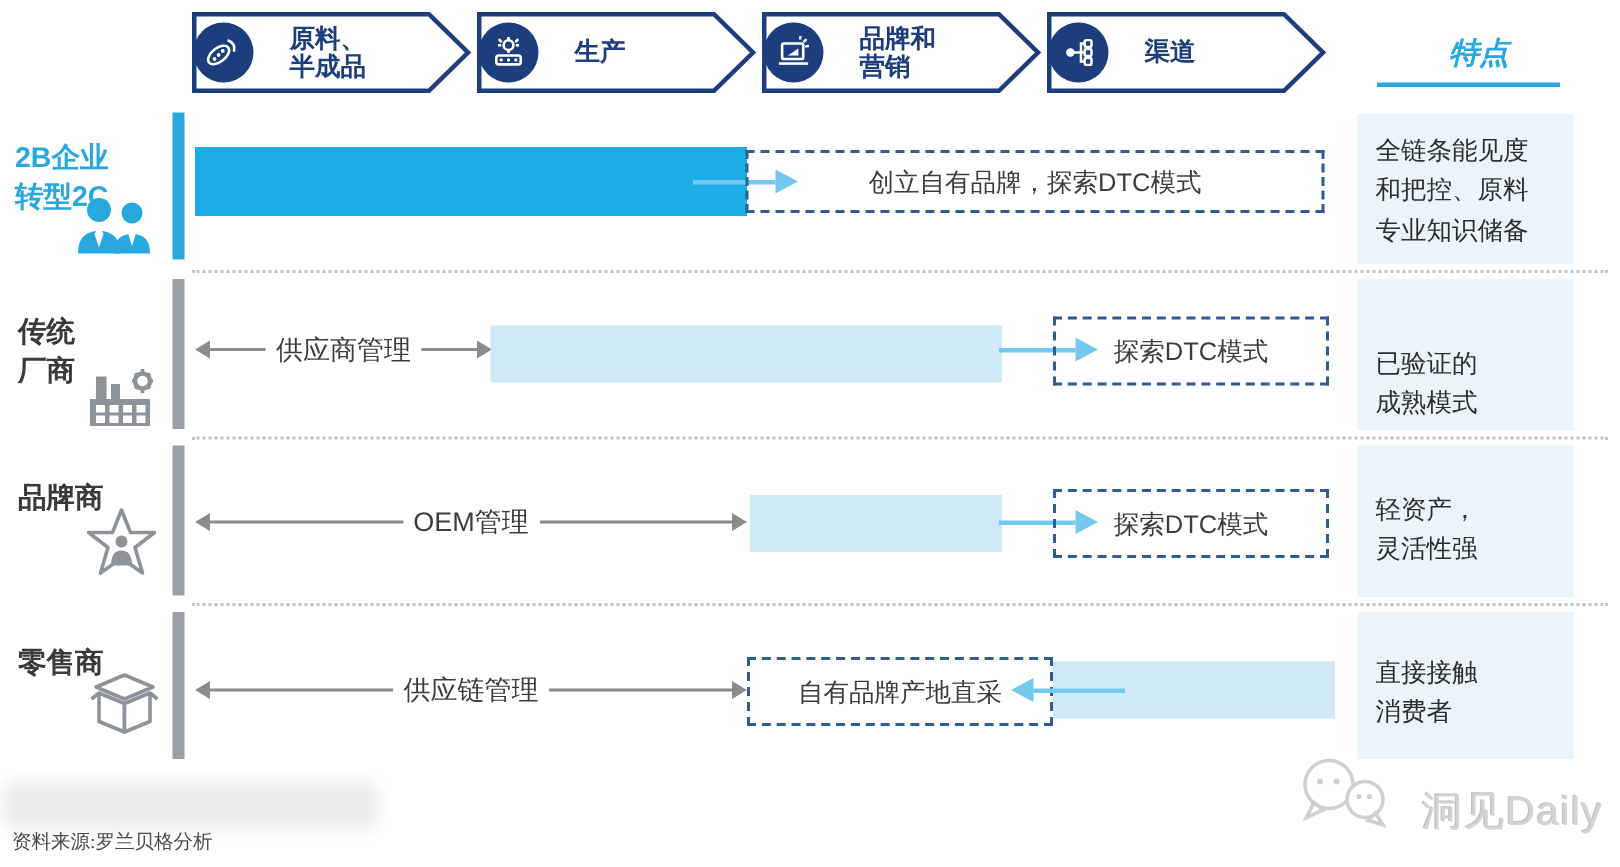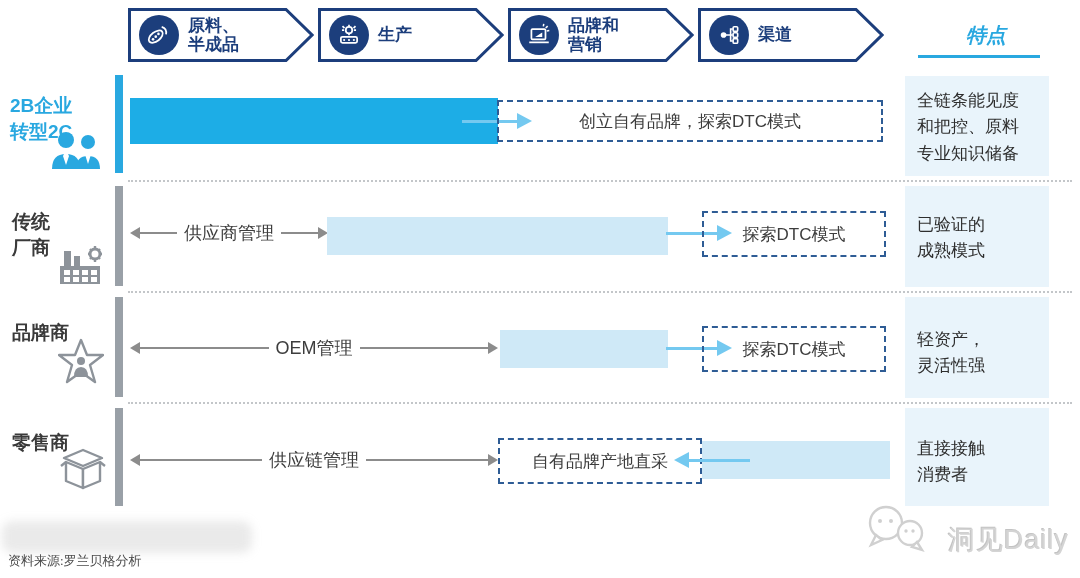--- a/index.html
+++ b/index.html
@@ -5,21 +5,21 @@
   * { margin:0; padding:0; box-sizing:border-box; }
   html,body { background:#fff; }
   body { font-family:"Liberation Sans","DejaVu Sans",sans-serif; }
   #canvas { position:relative; width:1080px; height:578px; background:#fff; overflow:hidden; }
   .abs { position:absolute; }
   .ml { white-space:pre-line; }
 
   
   .chevron { position:absolute; top:8px; width:186px; height:54px; }
   .chevron svg.shape { position:absolute; left:0; top:0; }
-  .chevron .inner { position:absolute; inset:0; display:flex; align-items:center; gap:9px; padding-left:11px; }
+  .chevron .inner { position:absolute; inset:0; display:flex; align-items:center; gap:24px; padding-left:1px; }
   .stage-circle { width:40px; height:40px; border-radius:50%; background:#1c3e7c; display:flex; align-items:center; justify-content:center; flex:0 0 auto; }
   .stage-label { font-weight:bold; color:#1c3e7c; font-size:17px; line-height:1.12; }
 
   .features-title { left:966px; top:22px; font-size:20px; font-weight:bold; color:#29a8e0;font-style:italic; }
   .features-underline { left:918px; top:55px; width:122px; height:3px; background:#29a8e0; }
 
   
   .vbar { width:8px; }
   .vbar.b { background:#29a8e0; }
   .vbar.g { background:#99a0a7; }
@@ -228,21 +228,21 @@
       <span class="ah r"></span>
   </div>
   <div class="abs pale-bar" style="left:327px;top:217px;width:341px;height:38px"></div>
   <div class="abs barrow r" style="left:666px;top:225px;width:66px">
     <span class="shaft"></span>
       <span class="head"></span>
   </div>
   <div class="abs dashed-box" style="left:702px;top:211px;width:184px;height:46px">
     <span>探索DTC模式</span>
   </div>
-  <div class="abs feature-cell ml" style="top:186px;height:101px;padding-top:26px">已验证的
+  <div class="abs feature-cell ml" style="top:186px;height:101px;padding-top:44px">已验证的
 成熟模式</div>
 
   <div class="abs row-label dark ml" style="left:12px;top:303px">品牌商</div>
   <span class="abs" style="left:58px;top:338px">
     <svg width="46" height="50" viewBox="0 0 46 50">
       <polygon points="23,2 29,17 45,17 32,27 37,44 23,34 9,44 14,27 1,17 17,17" fill="#fff" stroke="#8d939a" stroke-width="2.4" stroke-linejoin="round"></polygon>
       <circle cx="23" cy="23" r="4" fill="#8d939a"></circle>
       <path d="M16 39 Q16 29 23 29 Q30 29 30 39 Z" fill="#8d939a"></path>
     </svg>
   </span>

